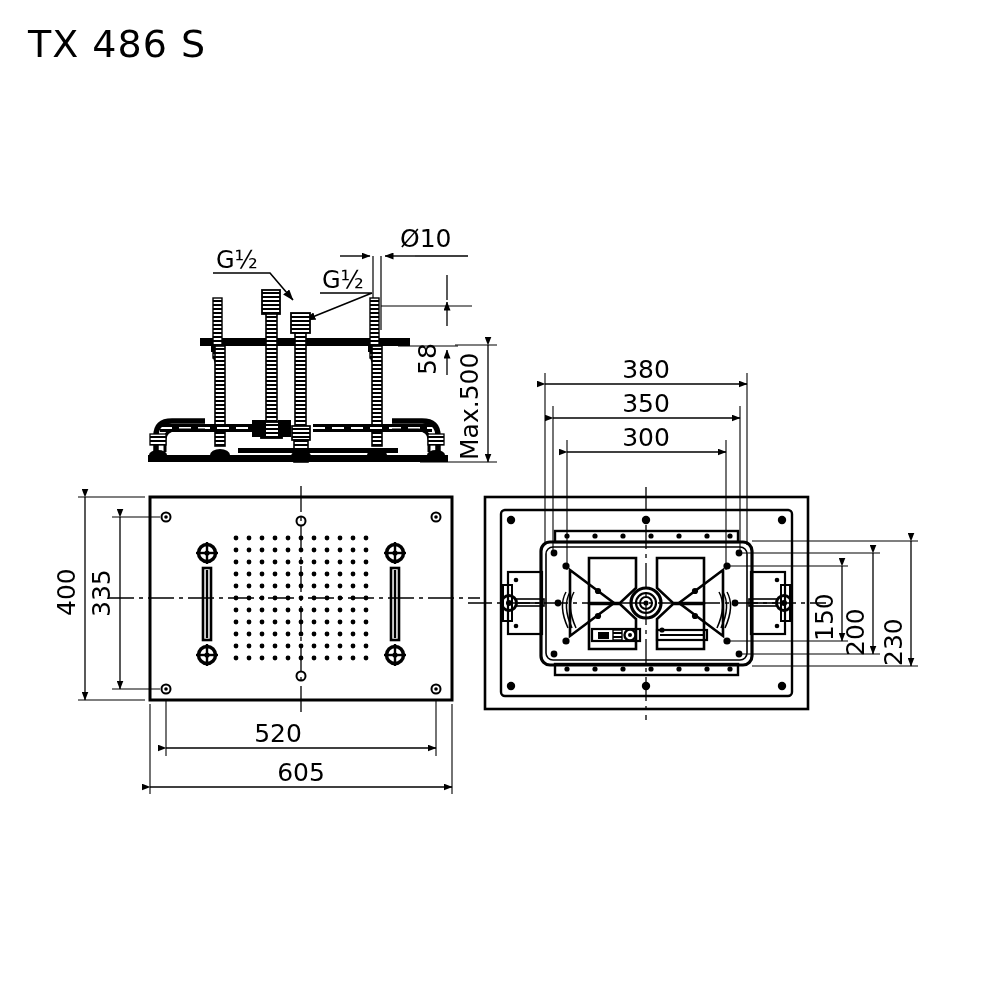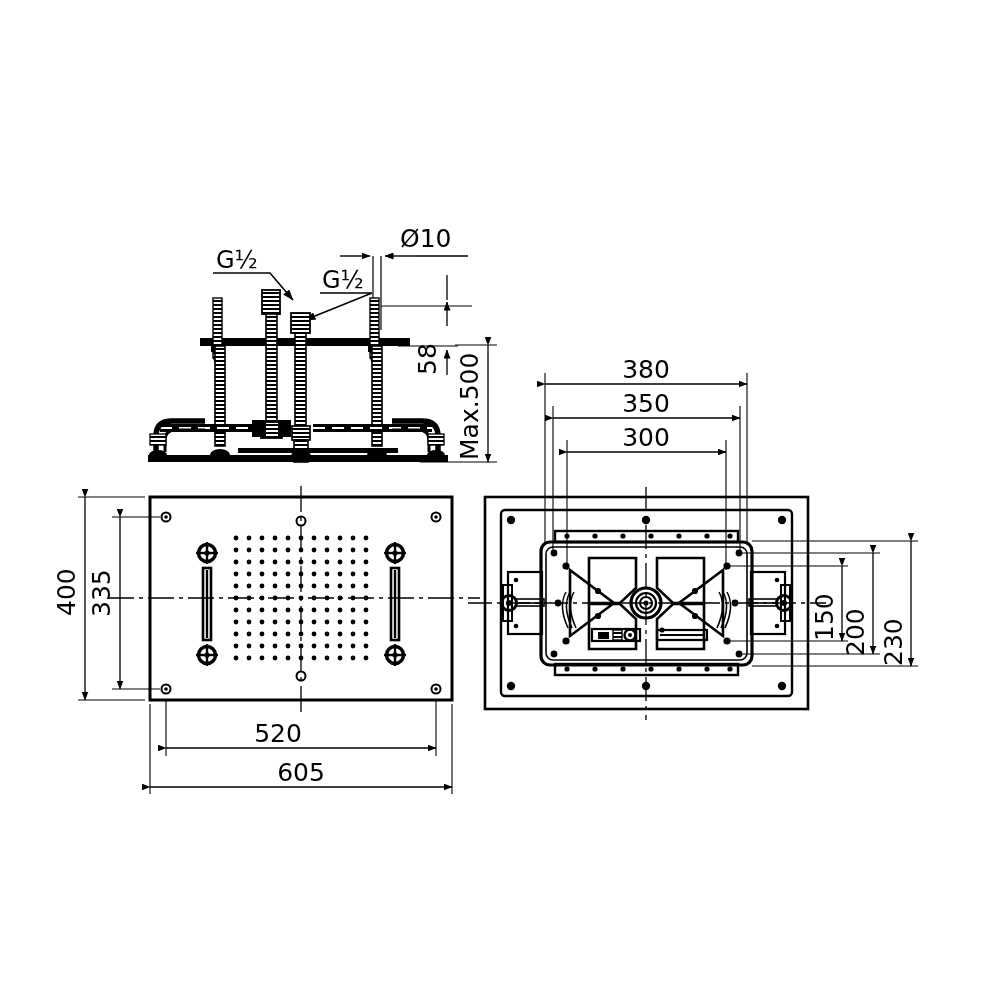--- a/index.html
+++ b/index.html
@@ -24,20 +24,21 @@
     fill:#000;
   }
   .dim{font-size:25px;}
   .lead{font-size:24px;}
 </style>
 </head>
 <body>
 
 <div id="page">
 
+  <div class="title">TX 486 S</div>
 
   <svg viewBox="0 0 1000 1000">
     <defs>
       <marker id="ar" markerWidth="11" markerHeight="8" refX="10.5" refY="4" orient="auto" markerUnits="userSpaceOnUse">
         <path d="M0,0 L11,4 L0,8 z" fill="#000"></path>
       </marker>
       <marker id="arS" markerWidth="9" markerHeight="7" refX="8.5" refY="3.5" orient="auto" markerUnits="userSpaceOnUse">
         <path d="M0,0 L9,3.5 L0,7 z" fill="#000"></path>
       </marker>
       <pattern id="thr" width="4" height="4" patternUnits="userSpaceOnUse">

